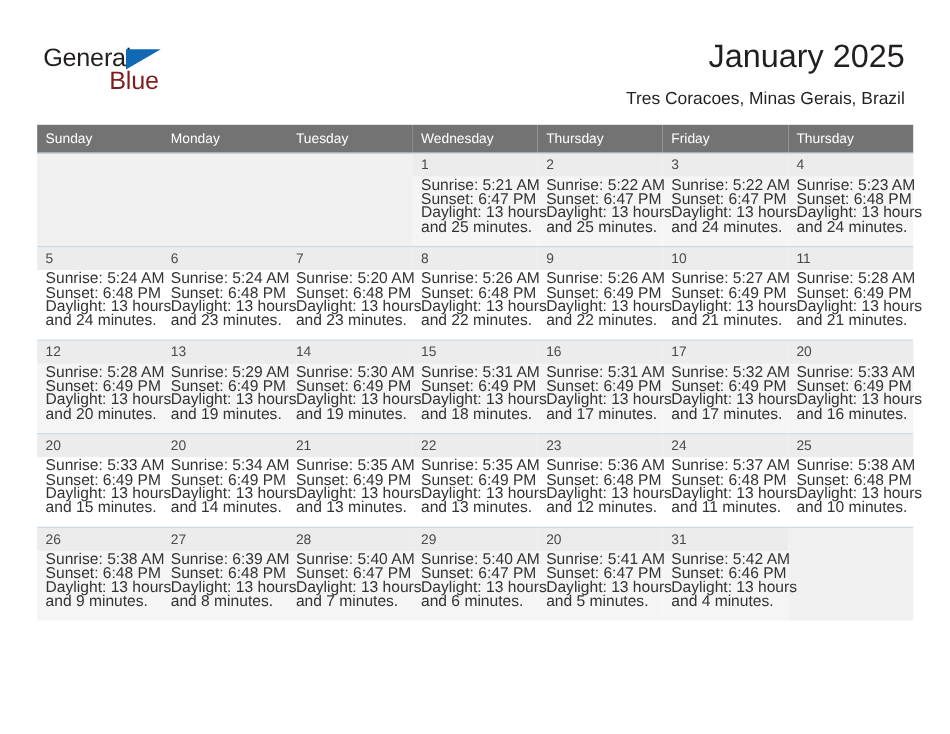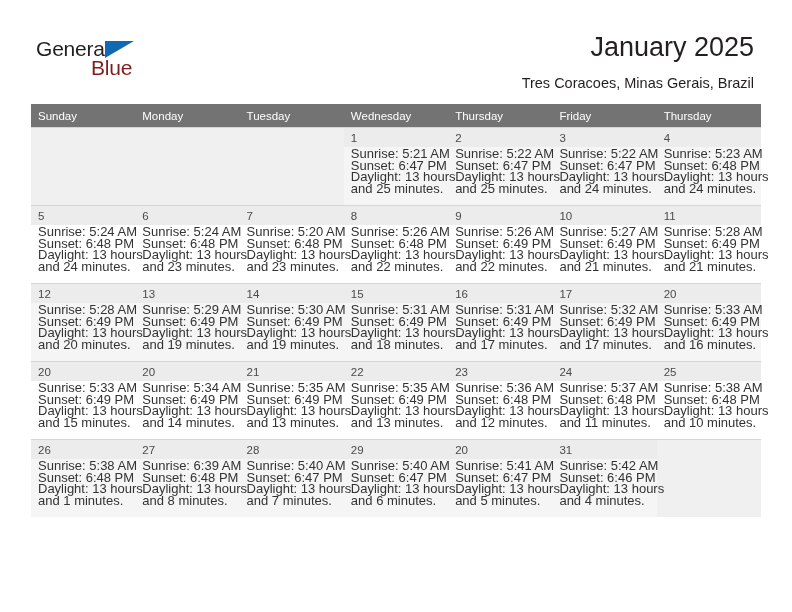--- a/index.html
+++ b/index.html
@@ -404,21 +404,21 @@
             </div>
           </td>
         </tr>
         <tr class="shaded">
           <td>
             <div class="daynum shade-strip">26</div>
             <div class="dayinfo">
               <div>Sunrise: 5:38 AM</div>
               <div>Sunset: 6:48 PM</div>
               <div>Daylight: 13 hours</div>
-              <div>and 1 minutes.</div>
+              <div>and 9 minutes.</div>
             </div>
           </td>
           <td>
             <div class="daynum shade-strip">27</div>
             <div class="dayinfo">
               <div>Sunrise: 6:39 AM</div>
               <div>Sunset: 6:48 PM</div>
               <div>Daylight: 13 hours</div>
               <div>and 8 minutes.</div>
             </div>

